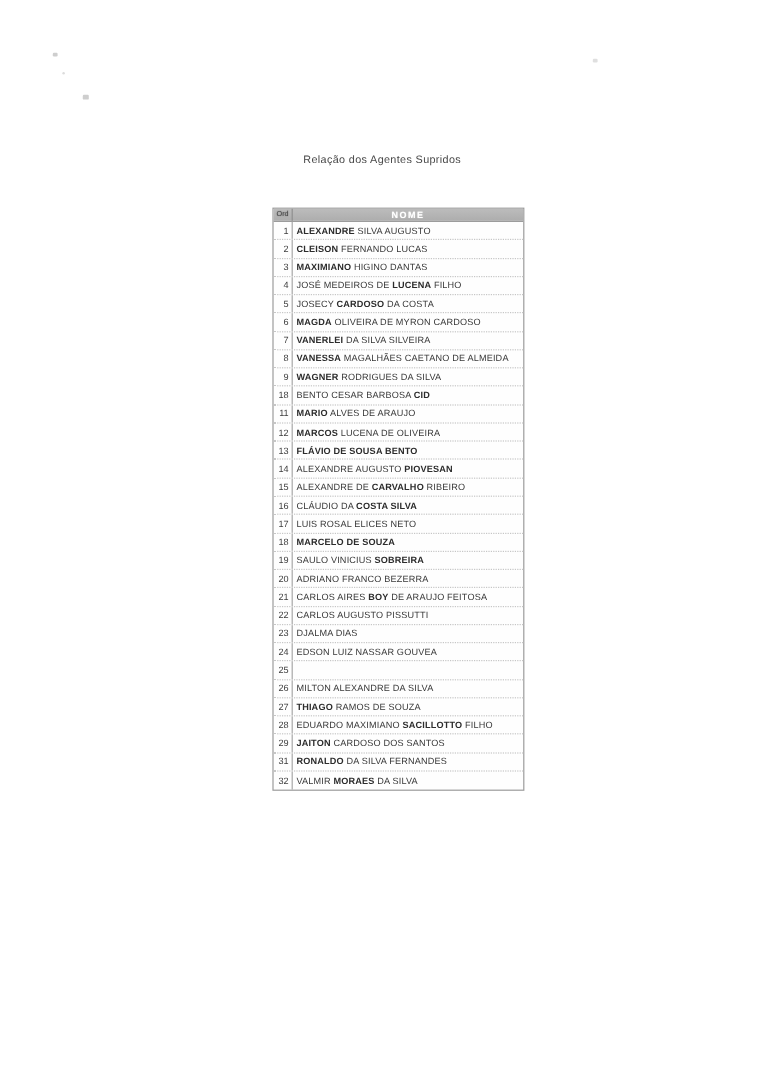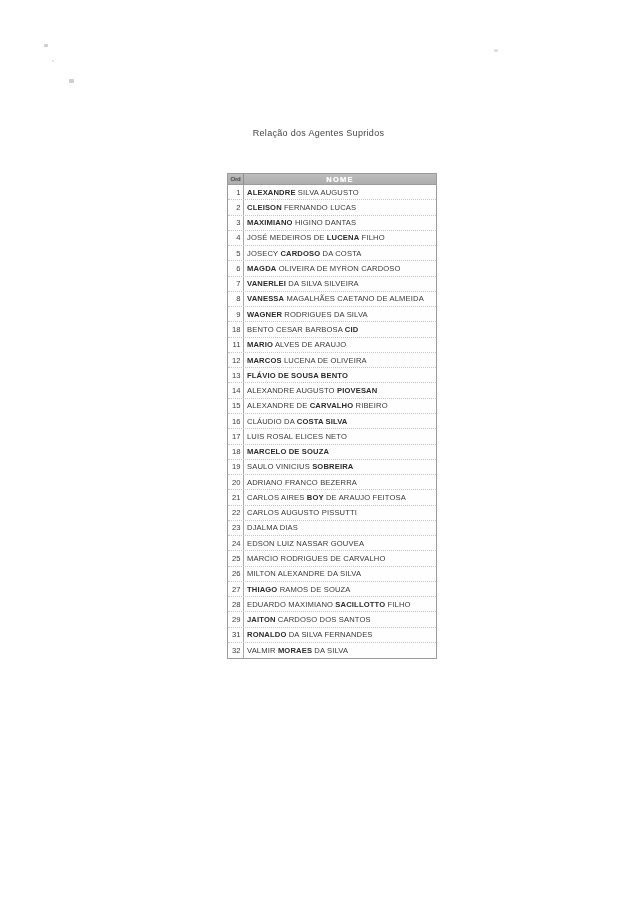--- a/index.html
+++ b/index.html
@@ -235,21 +235,20 @@
     <div class="name"><span class="seg">DJALMA DIAS</span></div>
   </div>
 
   <div class="row">
     <div class="num">24</div>
     <div class="name"><span class="seg">EDSON LUIZ NASSAR GOUVEA</span></div>
   </div>
 
   <div class="row">
     <div class="num">25</div>
-    <div class="name"><span class="seg">MARCIO RODRIGUES DE CARVALHO</span></div>
   </div>
 
   <div class="row">
     <div class="num">26</div>
     <div class="name"><span class="seg">MILTON ALEXANDRE DA SILVA</span></div>
   </div>
 
   <div class="row">
     <div class="num">27</div>
     <div class="name"><span class="seg bold">THIAGO</span><span class="seg"> RAMOS DE SOUZA</span></div>

